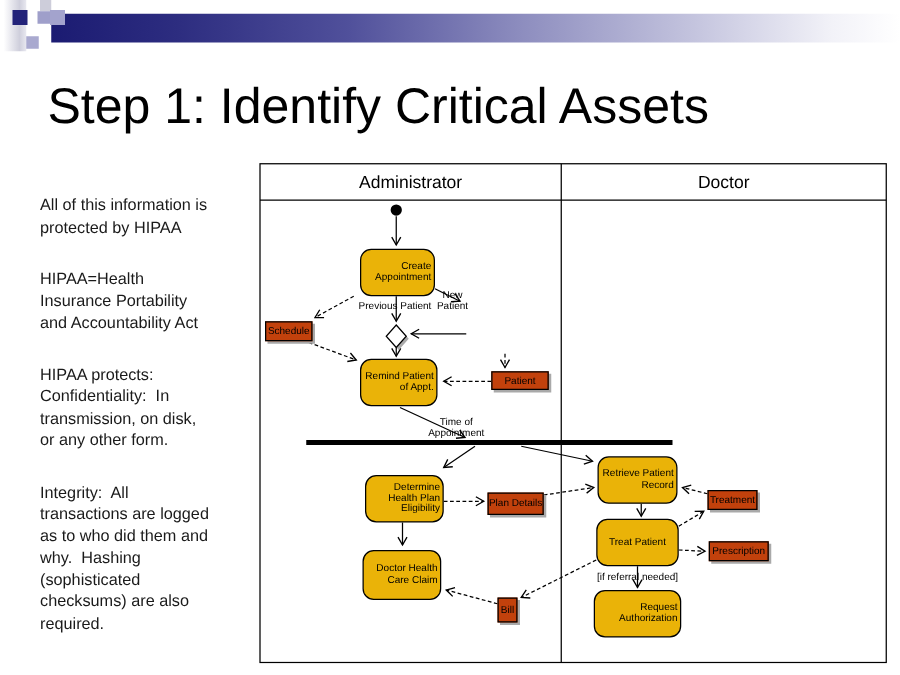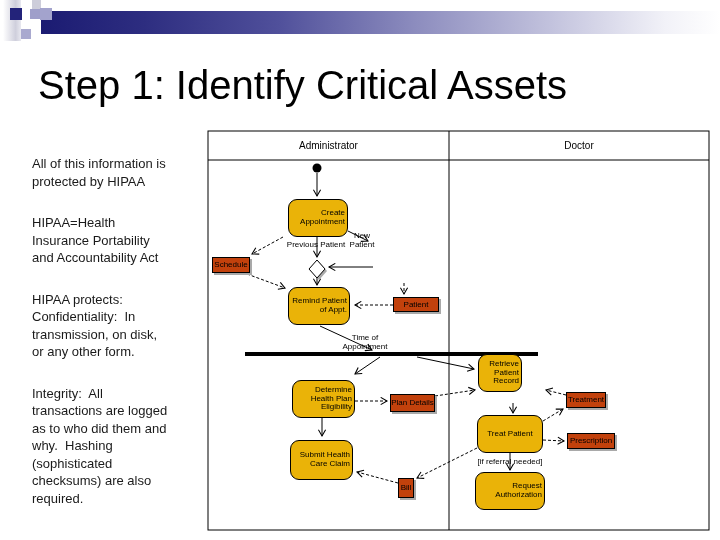--- a/index.html
+++ b/index.html
@@ -23,21 +23,21 @@
 
   
   #body-text{position:absolute;left:32px;top:155px;width:176px;font-size:13px;line-height:17.5px;color:#1a1a1a;}
   #body-text p{margin:0 0 24px;white-space:pre-wrap;}
   #body-text p.tight{margin-bottom:0;}
 
   
   #diagram{position:absolute;left:207px;top:130px;width:504px;height:401px;background:#fff;}
   #diagram svg{position:absolute;left:0;top:0;}
   .lane-hdr{position:absolute;display:flex;align-items:center;justify-content:center;
-            font-size:10px;color:#000;}
+            font-size:14px;color:#000;}
   .act{position:absolute;display:flex;align-items:center;justify-content:center;text-align:right;
        border:1px solid #000;border-radius:9px;background:#eab308;font-size:8px;line-height:1.12;padding:1px 2px;box-sizing:border-box;}
   .obj{position:absolute;display:flex;align-items:center;justify-content:center;text-align:center;
        border:1px solid #000;background:#c2410c;box-shadow:2px 2px 0 #a9a9a9;font-size:8px;line-height:1;box-sizing:border-box;}
   .elbl{position:absolute;font-size:8px;line-height:1.1;text-align:center;color:#000;}
 </style>
 </head>
 <body>
 
 <div id="page">
@@ -123,22 +123,22 @@
         <line x1="191" y1="353" x2="150" y2="342" marker-end="url(#arr)"></line>
       </g>
     </svg>
 
     <div class="lane-hdr" style="left:1px;top:1px;width:241px;height:28px">Administrator</div>
     <div class="lane-hdr" style="left:242px;top:1px;width:260px;height:28px">Doctor</div>
 
     <div class="act" style="left:81px;top:69px;width:60px;height:38px">Create Appointment</div>
     <div class="act" style="left:81px;top:157px;width:62px;height:38px">Remind Patient of Appt.</div>
     <div class="act" style="left:85px;top:250px;width:63px;height:38px">Determine Health Plan Eligibility</div>
-    <div class="act" style="left:83px;top:310px;width:63px;height:40px">Submit Health Care Claim</div>
-    <div class="act" style="left:271px;top:224px;width:44px;height:38px">Retrieve Patient Record</div>
+    <div class="act" style="left:83px;top:310px;width:63px;height:40px">Doctor Health Care Claim</div>
+    <div class="act" style="left:271px;top:235px;width:64px;height:38px">Retrieve Patient Record</div>
     <div class="act" style="left:270px;top:285px;width:66px;height:38px">Treat Patient</div>
     <div class="act" style="left:268px;top:342px;width:70px;height:38px">Request Authorization</div>
 
     <div class="obj" style="left:5px;top:127px;width:38px;height:16px">Schedule</div>
     <div class="obj" style="left:186px;top:167px;width:46px;height:15px">Patient</div>
     <div class="obj" style="left:183px;top:264px;width:45px;height:18px">Plan Details</div>
     <div class="obj" style="left:191px;top:348px;width:16px;height:20px">Bill</div>
     <div class="obj" style="left:359px;top:262px;width:40px;height:16px">Treatment</div>
     <div class="obj" style="left:360px;top:303px;width:48px;height:16px">Prescription</div>
 

